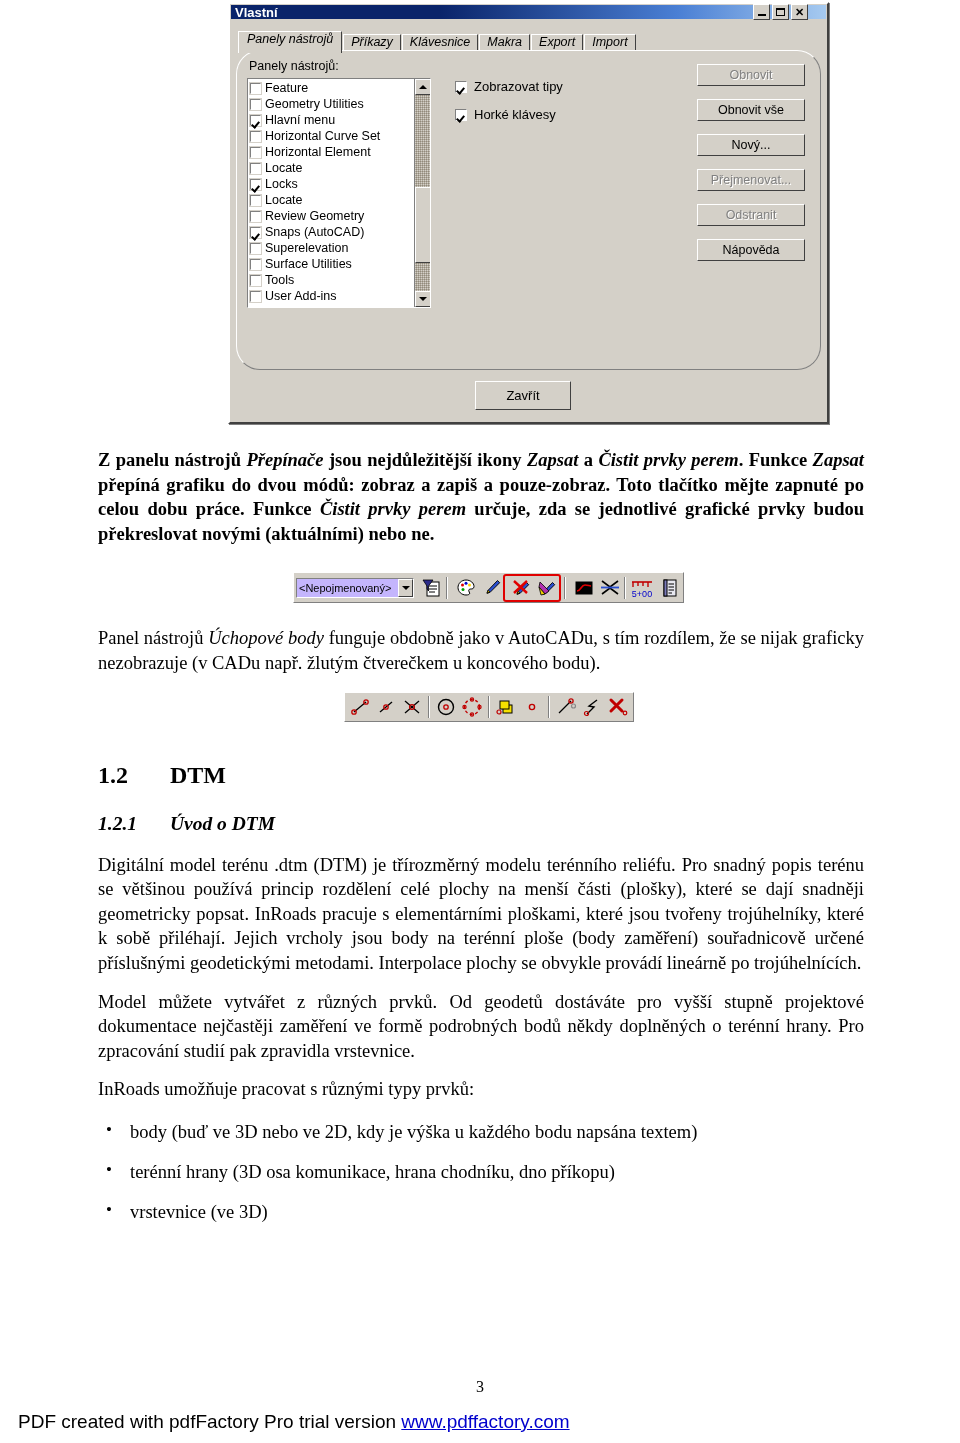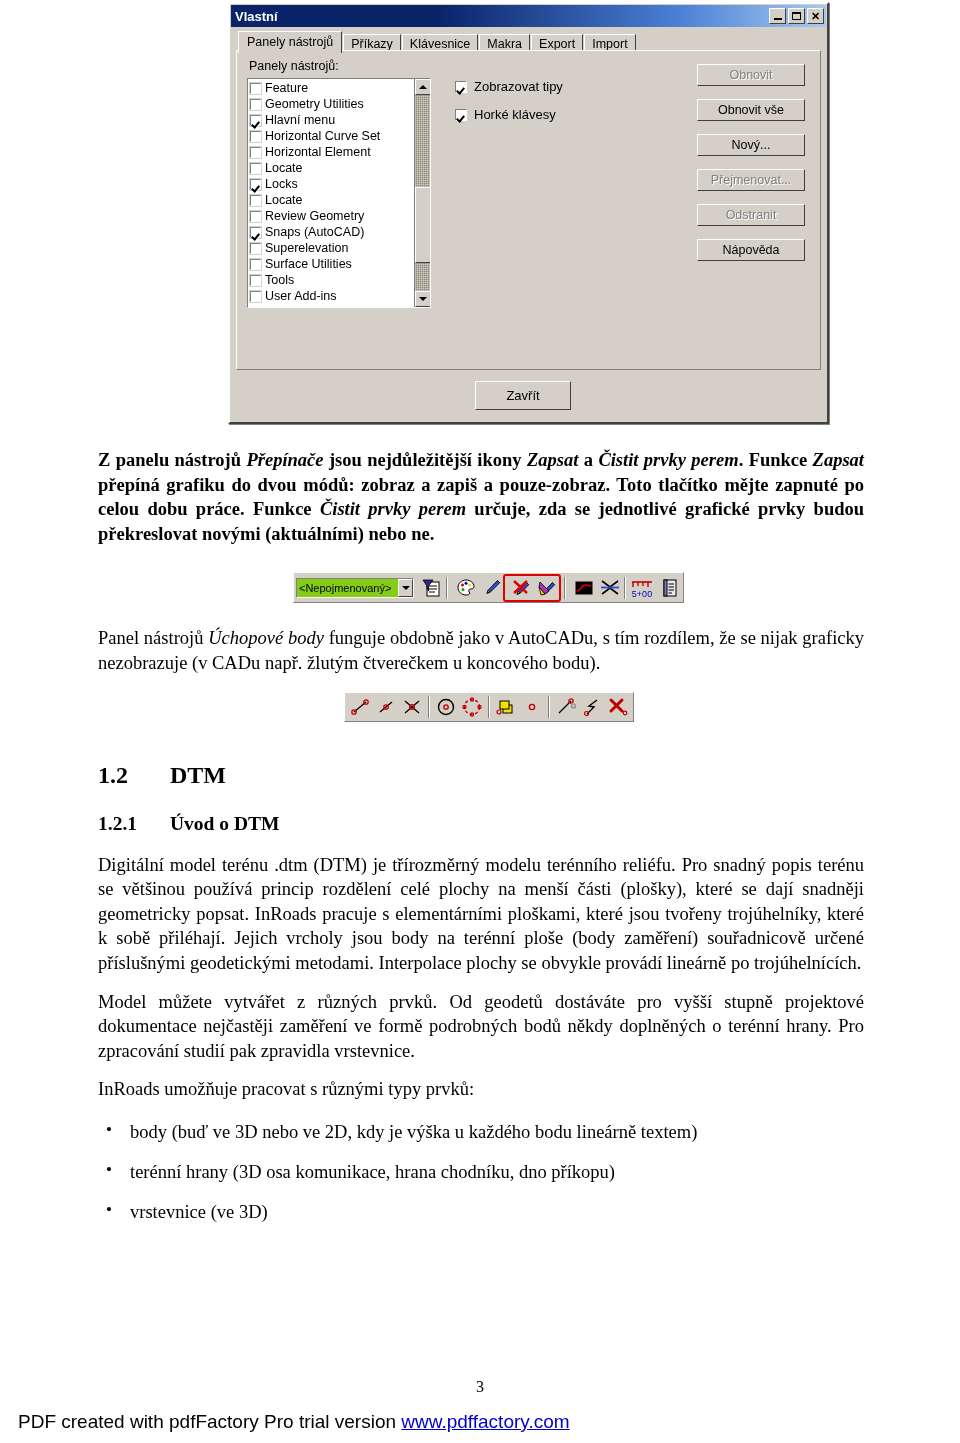--- a/index.html
+++ b/index.html
@@ -20,25 +20,25 @@
     width: 601px; height: 422px;
     background: #d4d0c8;
     border-top: 2px solid #ffffff;
     border-left: 2px solid #ffffff;
     border-right: 2px solid #404040;
     border-bottom: 2px solid #404040;
     font-family: "Liberation Sans", sans-serif;
     box-shadow: 1px 1px 0 #808080;
   }
   .titlebar {
-    height: 22px;
+    height: 14px;
     margin: 1px;
     background: linear-gradient(to right, #0a246a 0%, #0a246a 35%, #4a7fd4 75%, #a6caf0 100%);
     display: flex; align-items: center;
-    padding: 0 2px 0 4px;
+    padding: 0 18px 0 4px;
   }
   .title-text {
     color: #fff; font-size: 13px; font-weight: bold;
     letter-spacing: 0px; flex: 1;
     font-family: "Liberation Sans", sans-serif;
   }
   .tb-btns { display: flex; gap: 2px; }
   .tb-btn {
     width: 17px; height: 16px;
     background: #d4d0c8;
@@ -61,41 +61,43 @@
     height: 22px;
   }
   .tab {
     height: 19px;
     padding: 0 7px;
     font-size: 12.5px;
     background: #d4d0c8;
     border-top: 1px solid #ffffff;
     border-left: 1px solid #ffffff;
     border-right: 1px solid #404040;
-    display: flex; align-items: center;
+    display: flex; align-items: flex-start;
     color: #000;
     margin-right: 1px;
     font-family: "Liberation Sans", sans-serif;
+    font-style: italic;
   }
   .tab.active {
     height: 22px;
     font-weight: normal;
     border-bottom: none;
     background: #d4d0c8;
     position: relative; z-index: 3;
     padding: 0 8px 2px 8px;
   }
   .tab-body {
     position: absolute;
     left: 6px; top: 46px; right: 6px; bottom: 52px;
     background: #d4d0c8;
     border-top: 1px solid #ffffff;
     border-left: 1px solid #ffffff;
     border-right: 1px solid #808080;
     border-bottom: 1px solid #808080;
+    border-radius: 24px;
   }
 
   .grouplabel {
     position: absolute; left: 12px; top: 8px;
     font-size: 12.5px; color: #000;
   }
 
   .listbox {
     position: absolute;
     left: 10px; top: 27px;
@@ -218,21 +220,21 @@
   .para b { font-weight: bold; }
   .sp { height: 14px; }
 
   .h2 {
     font-size: 24px; font-weight: bold;
     margin: 0; display: flex; font-family: "Liberation Serif", serif;
   }
   .h2 .num { width: 72px; }
   .h3 {
     font-size: 19.5px; font-weight: bold;
-    margin: 0; display: flex; font-family: "Liberation Serif", serif;
+    margin: 0; display: flex; font-family: "Liberation Serif", serif; font-style: italic;
   }
   .h3 .num { width: 72px; }
 
   ul.bul { margin: 0; padding: 0; list-style: none; }
   ul.bul li {
     font-size: 18.5px; line-height: 1.3;
     margin-bottom: 16px;
     padding-left: 32px; position: relative;
   }
   ul.bul li::before {
@@ -245,21 +247,21 @@
     height: 31px;
     background: #d4d0c8;
     border-top: 1px solid #ffffff;
     border-left: 1px solid #ffffff;
     border-right: 1px solid #808080;
     border-bottom: 1px solid #808080;
     display: flex; align-items: center; padding: 0 2px;
   }
   .combo {
     width: 118px; height: 20px;
-    background: #84cc16;
+    background: #c4b5fd;
     border-top: 1px solid #808080;
     border-left: 1px solid #808080;
     border-right: 1px solid #ffffff;
     border-bottom: 1px solid #ffffff;
     display: flex; align-items: center;
     font-family: "Liberation Sans", sans-serif;
     font-size: 11px; padding-left: 2px;
     margin-right: 3px;
   }
   .combo .ctext { flex:1; white-space: nowrap; overflow: hidden; }
@@ -482,21 +484,21 @@
 
   <p class="para">Model můžete vytvářet z různých prvků. Od geodetů dostáváte pro vyšší stupně projektové dokumentace nejčastěji zaměření ve formě podrobných bodů někdy doplněných o terénní hrany. Pro zpracování studií pak zpravidla vrstevnice.</p>
 
   <div class="sp" style="height:12px"></div>
 
   <p class="para">InRoads umožňuje pracovat s různými typy prvků:</p>
 
   <div class="sp" style="height:16px"></div>
 
   <ul class="bul">
-    <li>body (buď ve 3D nebo ve 2D, kdy je výška u každého bodu lineárně textem)</li>
+    <li>body (buď ve 3D nebo ve 2D, kdy je výška u každého bodu napsána textem)</li>
     <li>terénní hrany (3D osa komunikace, hrana chodníku, dno příkopu)</li>
     <li>vrstevnice (ve 3D)</li>
   </ul>
 </div>
 
 <div class="tbar1">
   <div class="combo">
     <span class="ctext">&lt;Nepojmenovaný&gt;</span>
     <span class="cdrop">
         <i class="arrow-d"></i>

